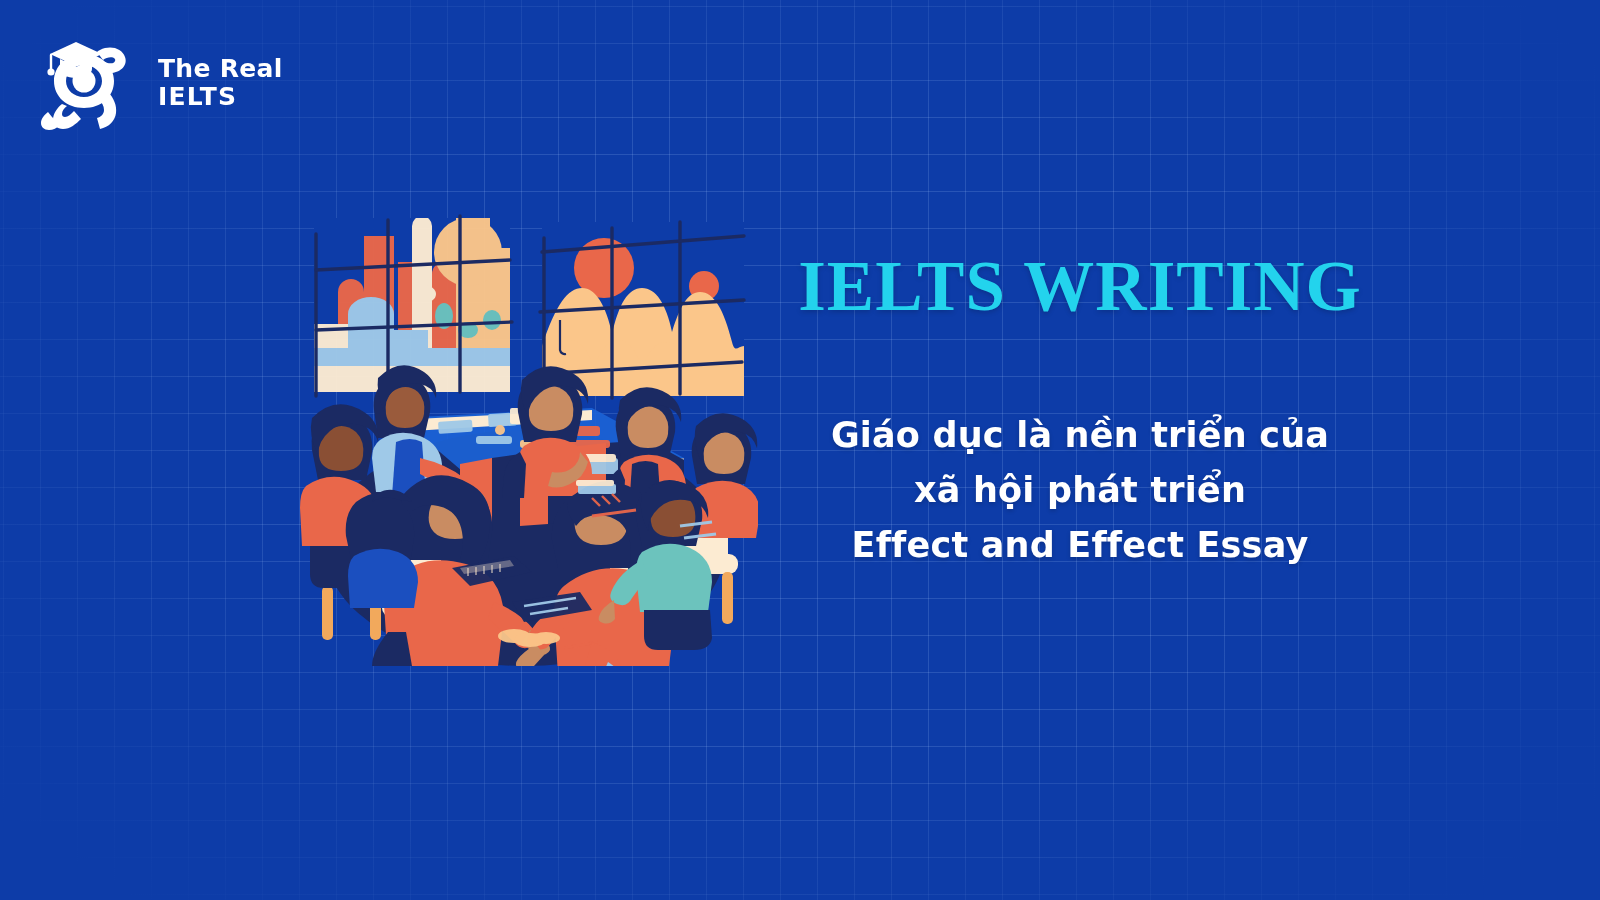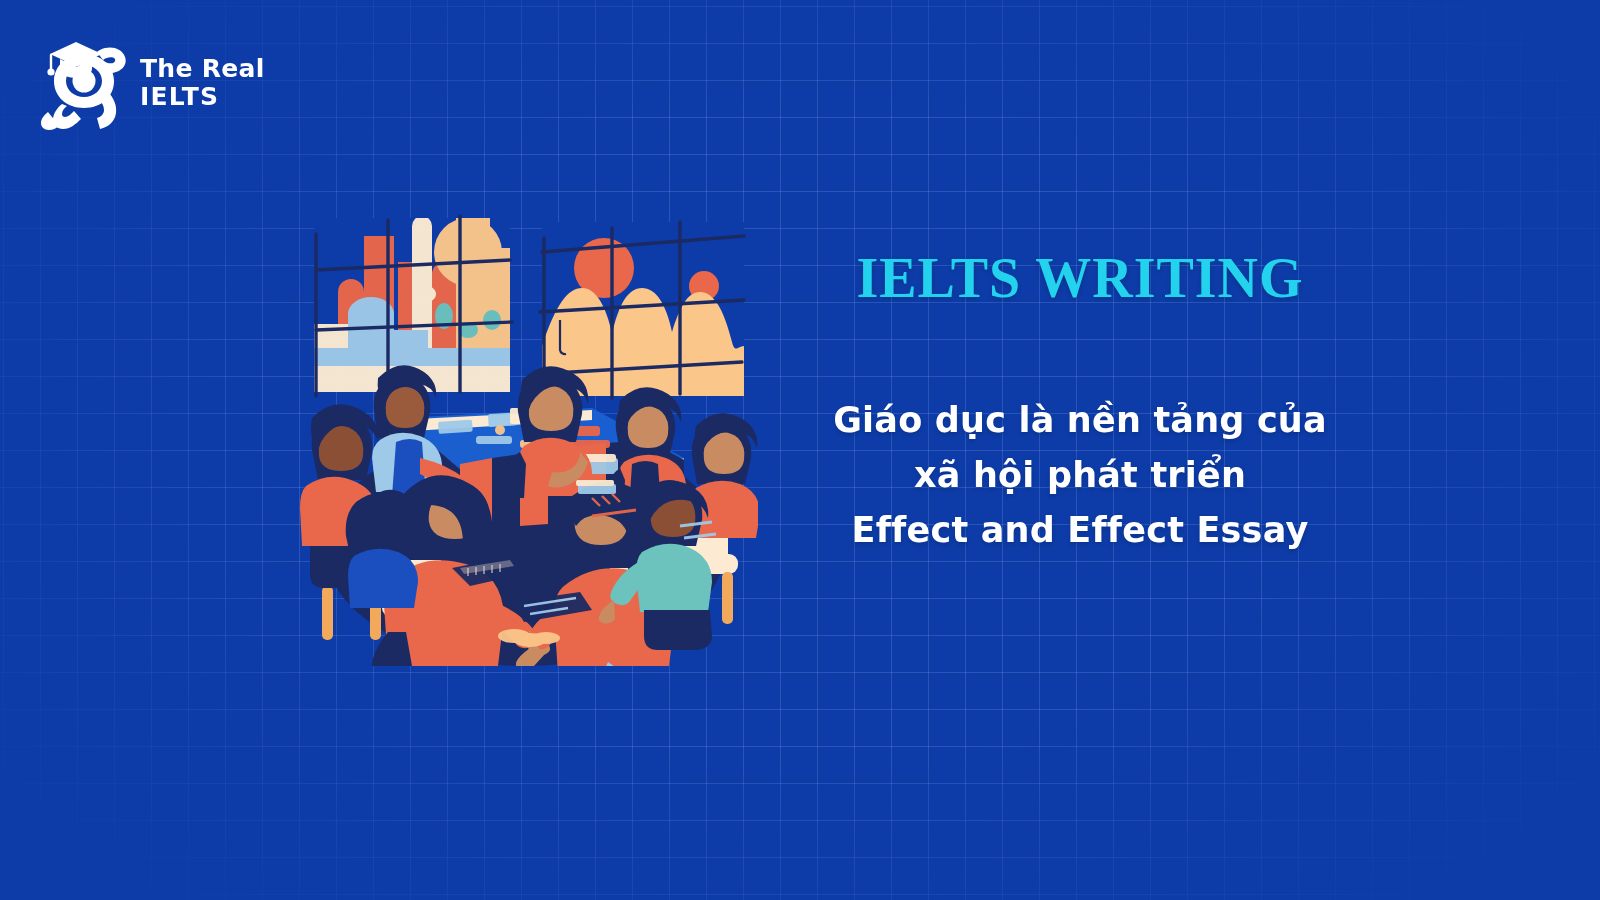--- a/index.html
+++ b/index.html
@@ -28,21 +28,21 @@
   .grid-fade{
     position:absolute; inset:0;
     background:
       radial-gradient(ellipse 62% 70% at 50% 48%, rgba(13,60,168,0) 0%, rgba(13,60,168,0) 52%, rgba(13,60,168,.65) 78%, #0D3CA8 100%);
     pointer-events:none;
   }
 
   
   .logo{
     position:absolute; left:38px; top:34px;
-    display:flex; align-items:center; gap:10px;
+    display:flex; align-items:center; gap:28px;
   }
   .logo-mark{ width:92px; height:98px; flex:none; }
   .logo-text{
     color:#ffffff;
     font-family:"DejaVu Sans", sans-serif;
     font-weight:700;
     font-size:25px;
     line-height:1.12;
     letter-spacing:.3px;
   }
@@ -59,21 +59,21 @@
   .copy{
     position:absolute;
     left:760px; top:250px;
     width:640px;
     text-align:center;
   }
   .headline{
     color:#23D3ED;
     font-family:"Liberation Serif", serif;
     font-weight:700;
-    font-size:56px;
+    font-size:71px;
     line-height:1.02;
     letter-spacing:1px;
     white-space:nowrap;
     text-shadow:0 2px 5px rgba(0,0,0,.18);
   }
   .subblock{
     margin-top:86px;
     color:#ffffff;
     font-family:"DejaVu Sans", sans-serif;
     font-weight:700;
@@ -373,19 +373,19 @@
           <path d="M320 298 l8 8"></path>
       </g>
       <path d="M388 330 L420 326" stroke="#9FC9E8" stroke-width="3"></path>
       <path d="M392 342 L424 338" stroke="#9FC9E8" stroke-width="3"></path>
     </g>
   </svg>
 
   <div class="copy">
     <div class="headline">IELTS WRITING</div>
     <div class="subblock">
-      <span class="ln">Giáo dục là nền tảng của</span>
+      <span class="ln">Giáo dục là nền triển của</span>
       <span class="ln">xã hội phát triển</span>
       <span class="ln">Effect and Effect Essay</span>
     </div>
   </div>
 
 </div>
 
 </body></html>

